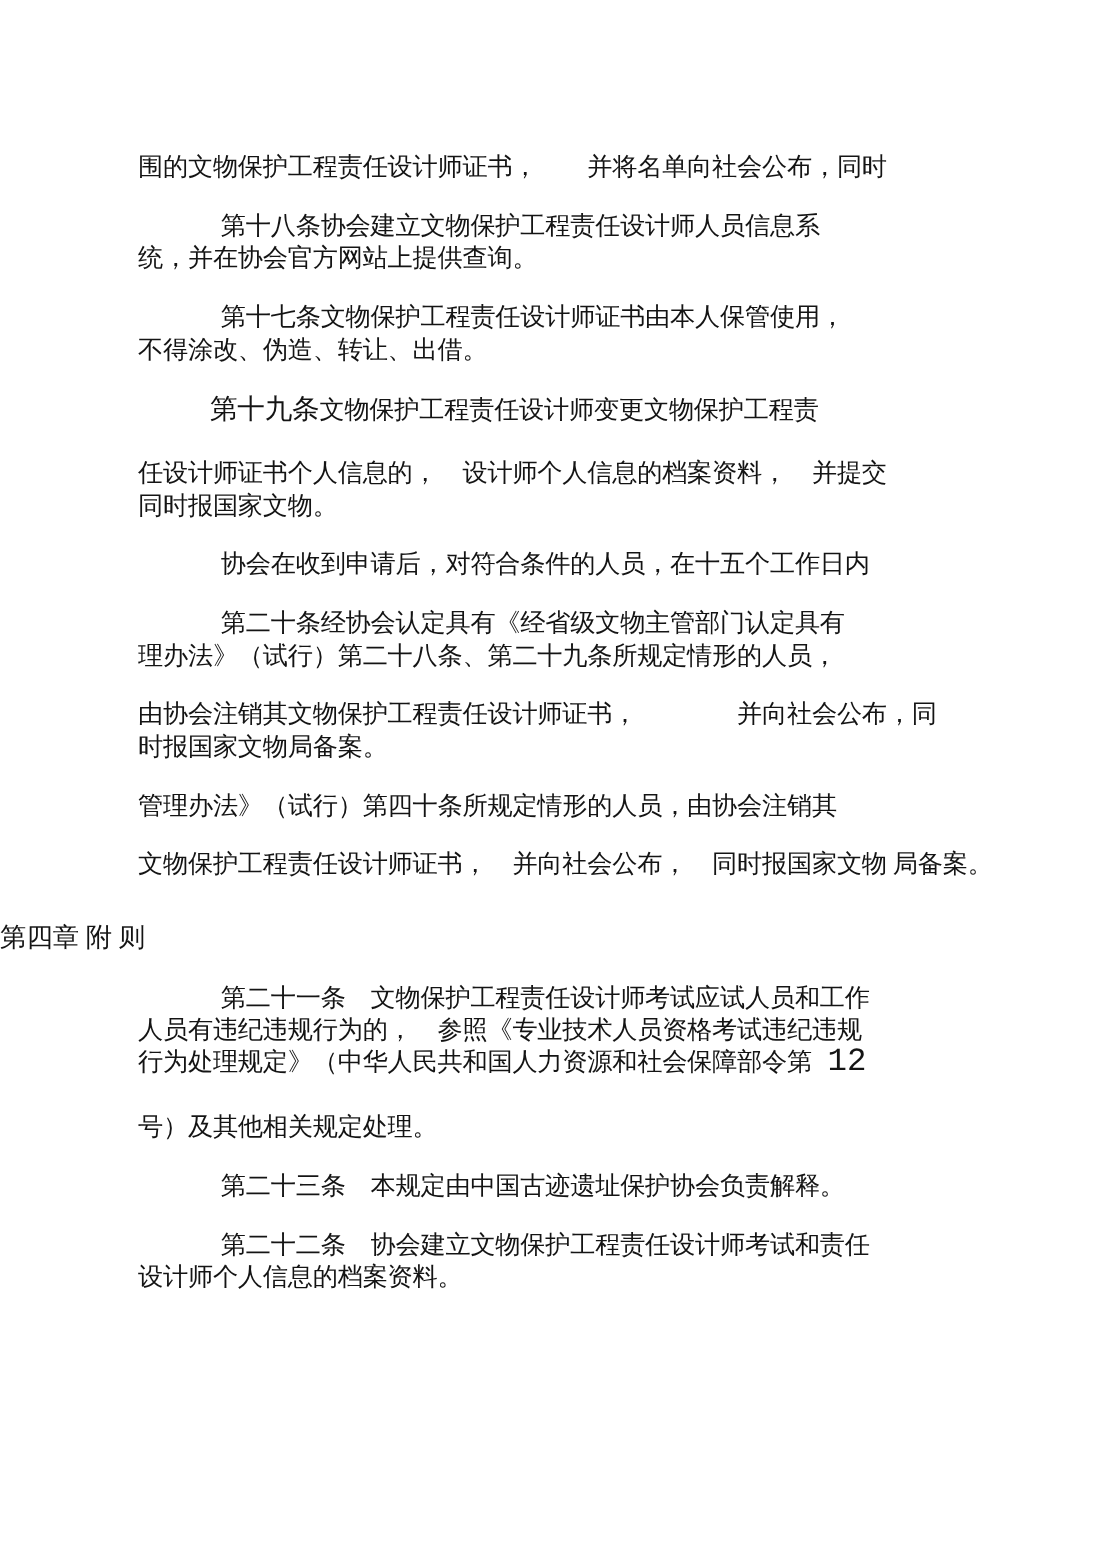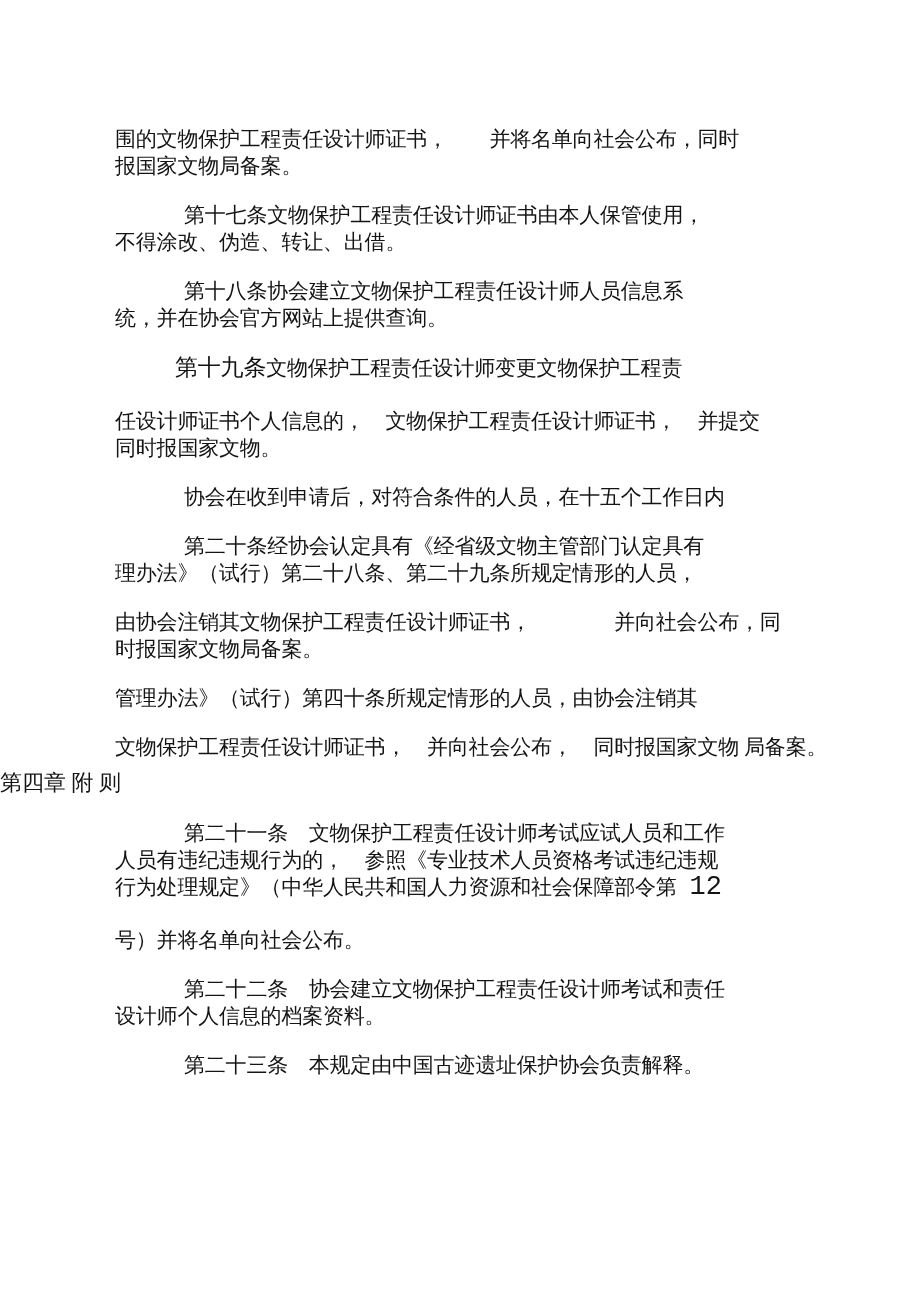--- a/index.html
+++ b/index.html
@@ -12,21 +12,21 @@
     overflow: hidden;
   }
   .page {
     box-sizing: border-box;
     width: 920px;
     height: 1303px;
     padding: 126px 175px 0 115px;
   }
   .para { margin: 0 0 22px 0; }
   .para.mb-26 { margin-bottom: 26px; }
-  .para.mb-20 { margin-bottom: 7px; }
+  .para.mb-20 { margin-bottom: 32px; }
   .line {
     font-size: 21px;
     line-height: 27px;
     white-space: pre;
     letter-spacing: -0.2px;
   }
   .line.indent { padding-left: 69px; }
   .line.indent-sm { padding-left: 60px; }
   .big-prefix { font-size: 23px; }
   .chapter {
@@ -44,39 +44,38 @@
     font-family: Liberation Mono, monospace;
   }
 </style>
 </head>
 <body>
 
 <div class="page">
 
   <div class="para">
     <div class="line">围的文物保护工程责任设计师证书，　　并将名单向社会公布，同时</div>
-    <div class="line">报国家文物局备案。</div>
+  </div>
+
+  <div class="para">
+    <div class="line indent">第十八条协会建立文物保护工程责任设计师人员信息系</div>
+    <div class="line">统，并在协会官方网站上提供查询。</div>
   </div>
 
   <div class="para">
     <div class="line indent">第十七条文物保护工程责任设计师证书由本人保管使用，</div>
     <div class="line">不得涂改、伪造、转让、出借。</div>
   </div>
 
-  <div class="para">
-    <div class="line indent">第十八条协会建立文物保护工程责任设计师人员信息系</div>
-    <div class="line">统，并在协会官方网站上提供查询。</div>
-  </div>
-
   <div class="para mb-26">
     <div class="line indent-sm"><span class="big-prefix">第十九条</span><span>文物保护工程责任设计师变更文物保护工程责</span></div>
   </div>
 
   <div class="para">
-    <div class="line">任设计师证书个人信息的，　文物保护工程责任设计师证书，　并提交</div>
+    <div class="line">任设计师证书个人信息的，　设计师个人信息的档案资料，　并提交</div>
     <div class="line">同时报国家文物。</div>
   </div>
 
   <div class="para">
     <div class="line indent">协会在收到申请后，对符合条件的人员，在十五个工作日内</div>
   </div>
 
   <div class="para">
     <div class="line indent">第二十条经协会认定具有《经省级文物主管部门认定具有</div>
     <div class="line">理办法》（试行）第二十八条、第二十九条所规定情形的人员，</div>
@@ -97,25 +96,25 @@
 
   <h2 class="chapter">第四章 附 则</h2>
 
   <div class="para mb-26">
     <div class="line indent">第二十一条　文物保护工程责任设计师考试应试人员和工作</div>
     <div class="line">人员有违纪违规行为的，　参照《专业技术人员资格考试违纪违规</div>
     <div class="line"><span>行为处理规定》（中华人民共和国人力资源和社会保障部令第</span><span class="num12">12</span></div>
   </div>
 
   <div class="para">
-    <div class="line">号）并将名单向社会公布。</div>
+    <div class="line">号）及其他相关规定处理。</div>
+  </div>
+
+  <div class="para">
+    <div class="line indent">第二十三条　本规定由中国古迹遗址保护协会负责解释。</div>
   </div>
 
   <div class="para">
     <div class="line indent">第二十二条　协会建立文物保护工程责任设计师考试和责任</div>
     <div class="line">设计师个人信息的档案资料。</div>
   </div>
 
-  <div class="para">
-    <div class="line indent">第二十三条　本规定由中国古迹遗址保护协会负责解释。</div>
-  </div>
-
 </div>
 
 </body></html>

